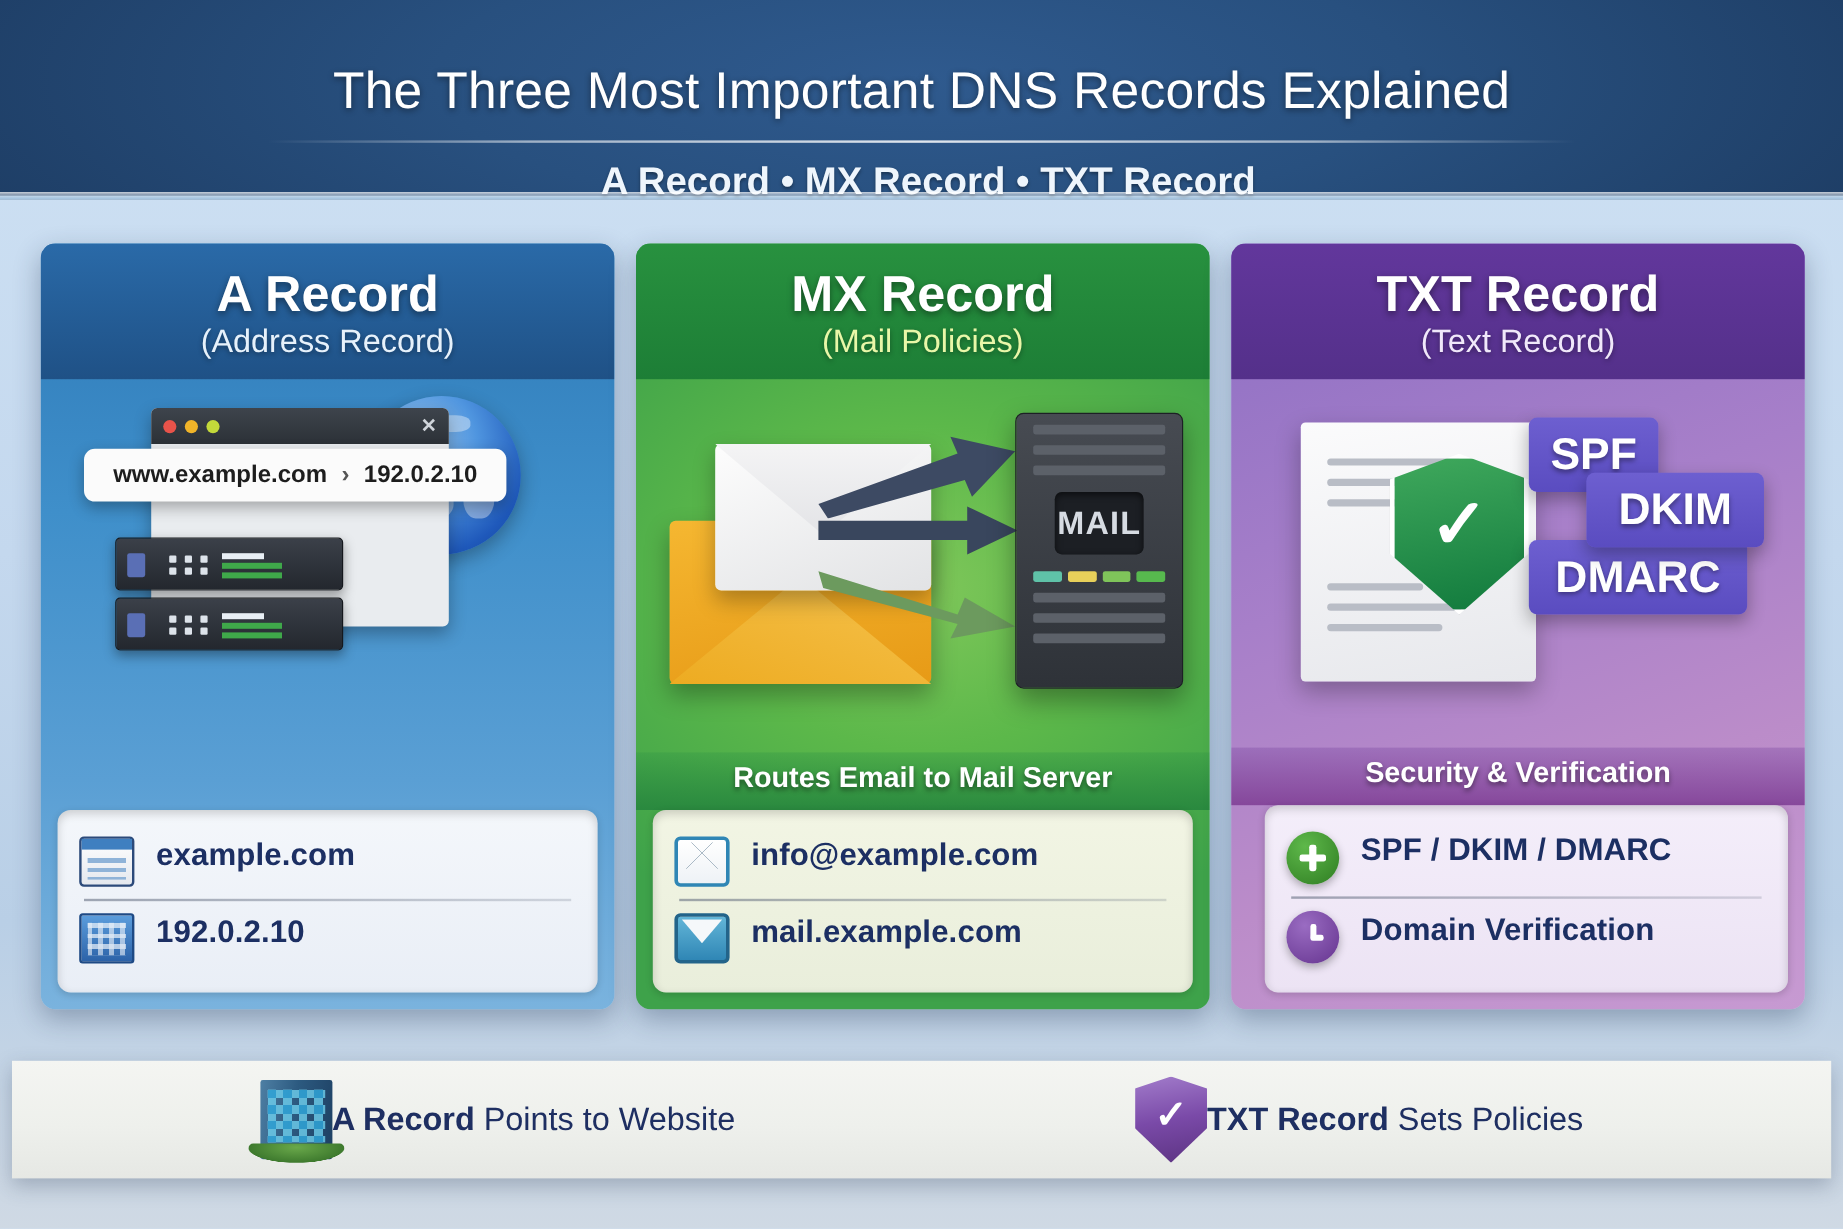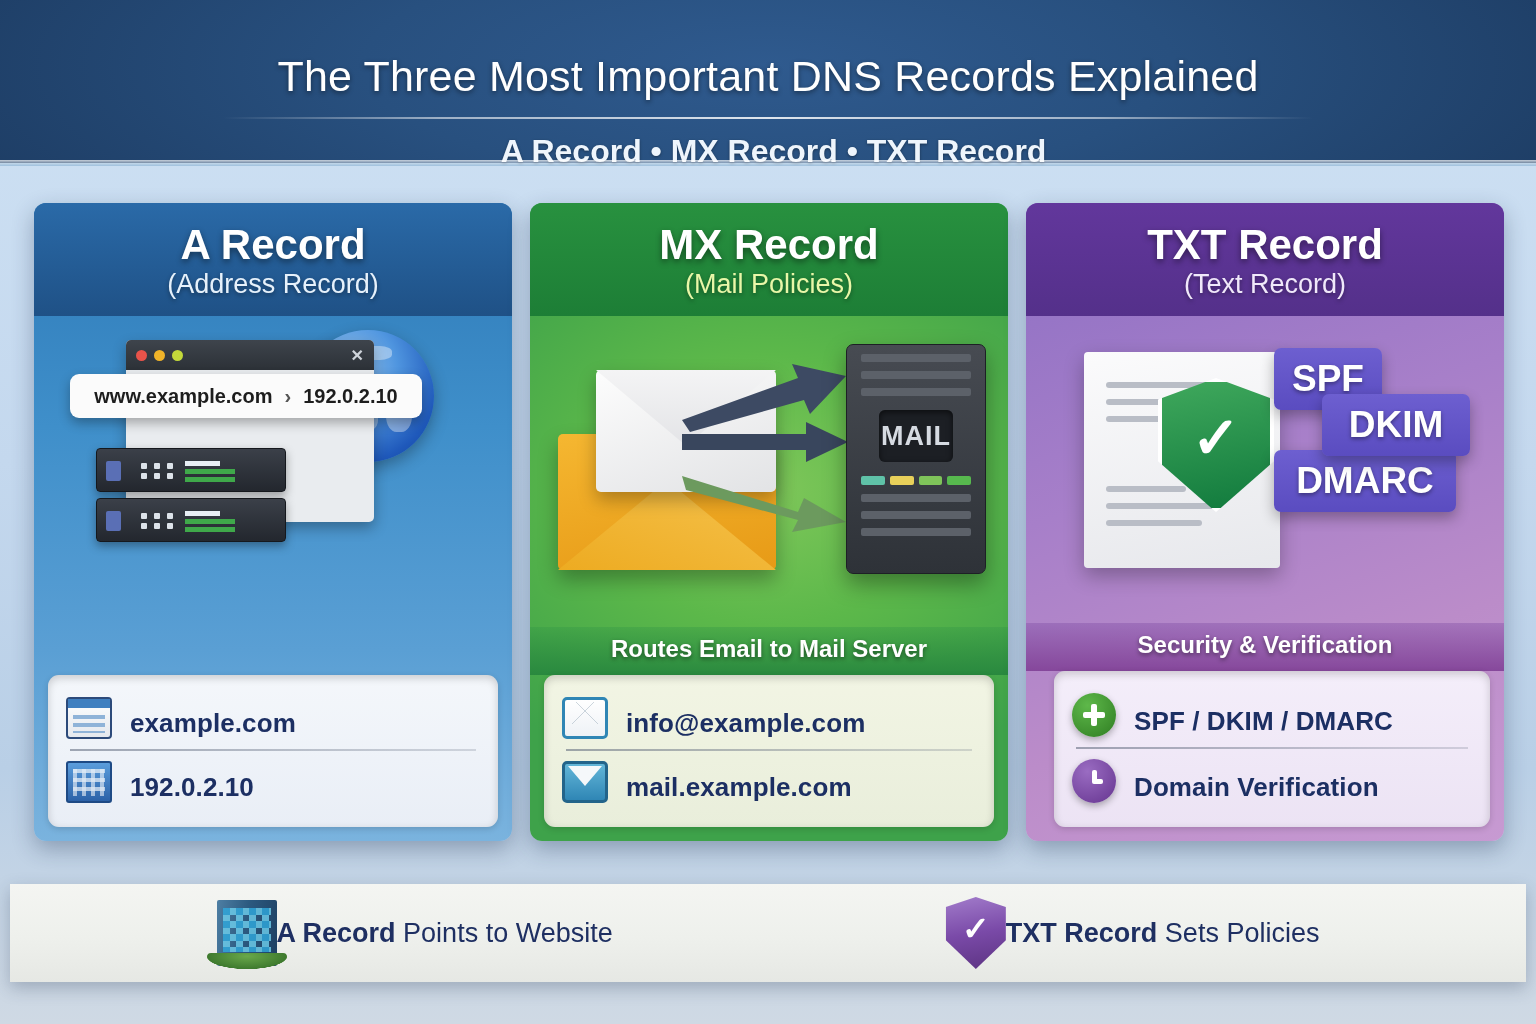--- a/index.html
+++ b/index.html
@@ -74,21 +74,21 @@
   .card-foot {
     text-align: center; font-size: 24px; font-weight: bold; color: #fff;
     padding: 8px 6px 12px;
     text-shadow: 0 2px 4px rgba(0,0,0,.45);
   }
   .panel {
     margin: 0 14px 14px; border-radius: 11px;
     padding: 14px 18px 16px;
     box-shadow: 0 3px 8px rgba(0,0,0,.18) inset, 0 2px 6px rgba(0,0,0,.15);
   }
-  .prow { display: flex; align-items: flex-end; gap: 18px; padding: 8px 0; }
+  .prow { display: flex; align-items: flex-start; gap: 18px; padding: 8px 0; }
   .prow .lbl { font-size: 26px; font-weight: bold; color: #1c2f63; letter-spacing: .1px; }
   .pdiv { height: 2px; background: linear-gradient(90deg, rgba(90,100,120,.55), rgba(90,100,120,.22)); margin: 2px 4px; }
 
   
   .card-a { background: linear-gradient(180deg, #2e7ab8 0%, #3f8fca 35%, #5a9fd4 70%, #7ab3de 100%); }
   .card-a .card-head { background: linear-gradient(180deg, #2a6aa8 0%, #1f5186 100%); }
   .card-a .card-head .s { color: #e6f1fb; }
   .card-a .card-foot { background: linear-gradient(180deg, rgba(26,74,124,.55), rgba(24,70,118,.92)); }
   .card-a .panel { background: linear-gradient(180deg, #f4f7fb, #e9eef6); }
 

